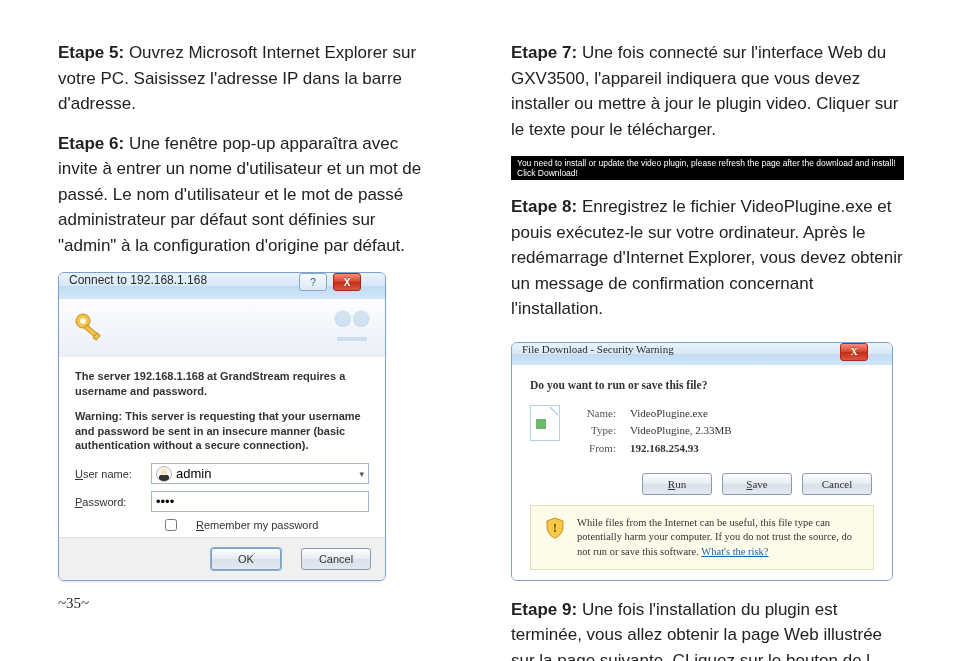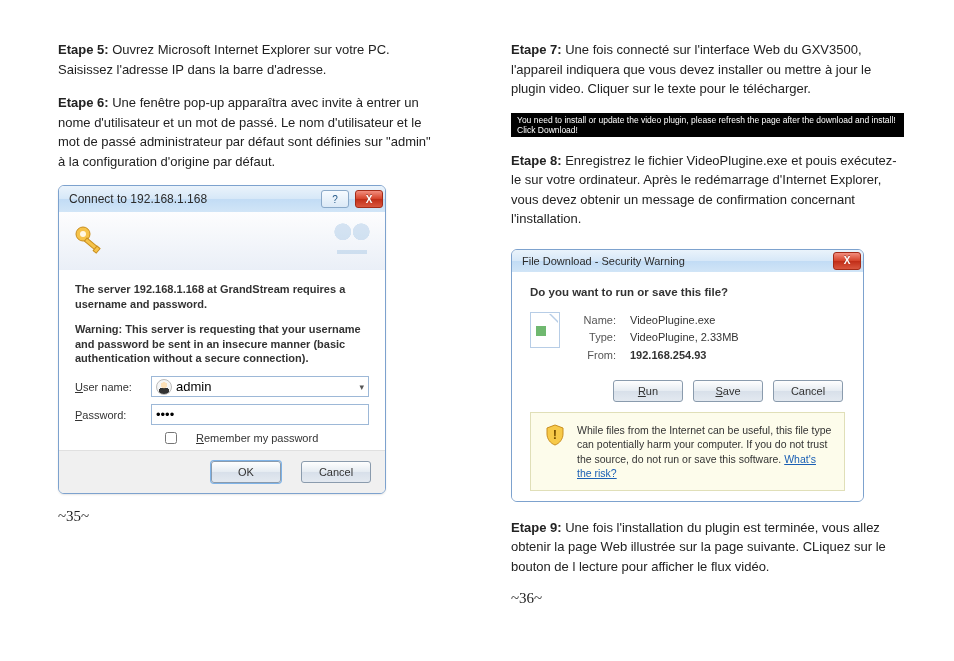--- a/index.html
+++ b/index.html
@@ -1,26 +1,26 @@
 <!DOCTYPE html>
 <html><head>
 <meta charset="utf-8">
 <style>
   * { box-sizing: border-box; margin: 0; padding: 0; }
   body { width: 954px; height: 661px; background: #fff; font-family: "Century Gothic", "Segoe UI", Arial, sans-serif; color: #222; display: flex; }
   .col { width: 50%; padding: 40px 40px 10px 58px; position: relative; }
   .col.right { padding-left: 34px; padding-right: 50px; }
-  .step { font-size: 13px; line-height: 1.5; margin-bottom: 14px; }
+  .step { font-size: 17px; line-height: 1.5; margin-bottom: 14px; }
   .step b { font-weight: 700; }
   .step .body { display: inline; }
   .pagenum { font-family: Georgia, serif; font-size: 15px; margin-top: 14px; }
 
   
   .dlg { width: 328px; border: 1px solid #7da2ce; border-radius: 6px; overflow: hidden; background: #fff; margin-top: 6px; font-family: "Segoe UI", Tahoma, sans-serif; font-size: 11px; color: #333; box-shadow: 0 1px 2px rgba(0,0,0,0.1); }
-  .titlebar { height: 26px; background: linear-gradient(#eaf3fb, #d7e8f8 48%, #c2dcf5 52%, #d1e5f7); padding: 0 2px 0 10px; display: flex; align-items: center; font-size: 12px; color: #2b2b2b; }
+  .titlebar { height: 26px; background: linear-gradient(#eaf3fb, #d7e8f8 48%, #c2dcf5 52%, #d1e5f7); padding: 0 24px 0 10px; display: flex; align-items: flex-start; font-size: 12px; color: #2b2b2b; }
   .titlebar .title { flex: 1; }
   .tb-icons { display: flex; gap: 6px; }
   .help-btn, .close-btn { width: 28px; height: 18px; border: 1px solid #8aa9c8; border-radius: 3px; background: linear-gradient(#f6fbff, #dbe9f6); display: flex; align-items: center; justify-content: center; font-size: 10px; color: #265a89; }
   .close-btn { background: linear-gradient(#f28e7e, #d6452c 48%, #c12e18 52%, #d9563e); border-color: #a32b18; color: #fff; font-weight: 700; text-shadow: 0 -1px 0 rgba(0,0,0,0.3); }
   .dlg-head { height: 58px; background: linear-gradient(#fdfdfe, #eaeff7); display: flex; align-items: center; padding-left: 12px; position: relative; overflow: hidden; }
   .keys { width: 38px; height: 38px; position: relative; }
   .keys svg { width: 38px; height: 38px; }
   .deco { position: absolute; right: 10px; top: 6px; width: 46px; height: 46px; opacity: 0.25; background: radial-gradient(circle at 30% 30%, #6a9fd2, #6a9fd2 18%, transparent 19%), radial-gradient(circle at 70% 30%, #6a9fd2, #6a9fd2 18%, transparent 19%), linear-gradient(#6a9fd2,#6a9fd2); background-size: 100% 100%, 100% 100%, 30px 4px; background-position: 0 0, 0 0, 8px 32px; background-repeat: no-repeat; border-radius: 6px; }
   .dlg-body { padding: 12px 16px 4px 16px; }
   .dlg-body p { margin-bottom: 10px; line-height: 1.35; font-weight: bold; }
@@ -34,21 +34,21 @@
   .chk-row { margin: 0 0 2px 90px; display: flex; align-items: center; gap: 19px; }
   .chk-row input { width: 12px; height: 12px; }
   .dlg-foot { background: #f0f0f0; border-top: 1px solid #e0e0e0; padding: 10px 14px; display: flex; justify-content: flex-end; gap: 20px; }
   .btn { min-width: 70px; height: 22px; border: 1px solid #8a9bad; border-radius: 3px; background: linear-gradient(#fefefe, #e6ecf2 48%, #d8e0ea 52%, #e3e9f0); font-size: 11px; display: flex; align-items: center; justify-content: center; color: #333; cursor: pointer; }
   .btn.default { box-shadow: 0 0 0 1px #7eb3e8; }
 
   
   .banner { background: #000; color: #fff; font-size: 8.5px; padding: 2px 6px; margin: 8px 0 14px 0; font-family: Arial, sans-serif; }
 
   
-  .dlg2 { width: 353px; border: 1px solid #7da2ce; border-radius: 6px; background: #f3f3f3; margin-top: 20px; font-family: Liberation Sans, sans-serif; font-size: 11px; color: #333; overflow: hidden; }
+  .dlg2 { width: 382px; border: 1px solid #7da2ce; border-radius: 6px; background: #f3f3f3; margin-top: 20px; font-family: Liberation Serif, serif; font-size: 11px; color: #333; overflow: hidden; }
   .dlg2 .titlebar { height: 22px; font-size: 11px; }
   .dlg2 .close-only { margin-left: auto; }
   .dlg2-body { padding: 14px 18px 10px 18px; background: #fff; }
   .dlg2-body .q { font-weight: 700; font-size: 11.5px; margin-bottom: 14px; }
   .fileinfo { display: flex; gap: 14px; }
   .file-ico { width: 30px; height: 36px; border: 1px solid #b7cde6; background: #fff; position: relative; }
   .file-ico::after { content:""; position:absolute; right:0; top:0; border-style:solid; border-width:0 9px 9px 0; border-color: transparent #fff transparent transparent; filter: drop-shadow(-1px 1px 0 #b7cde6); }
   .file-ico .bar { position:absolute; left:5px; width:10px; height:10px; top:13px; background:#6fb86f; }
   .kv { font-size: 11px; line-height: 1.6; }
   .kv .row { display:flex;gap:8px; }

